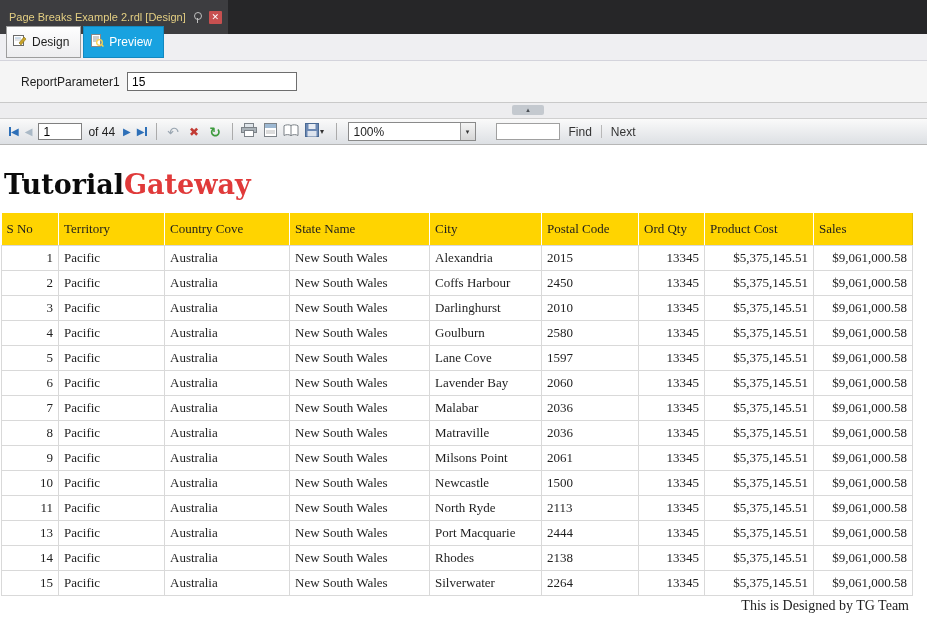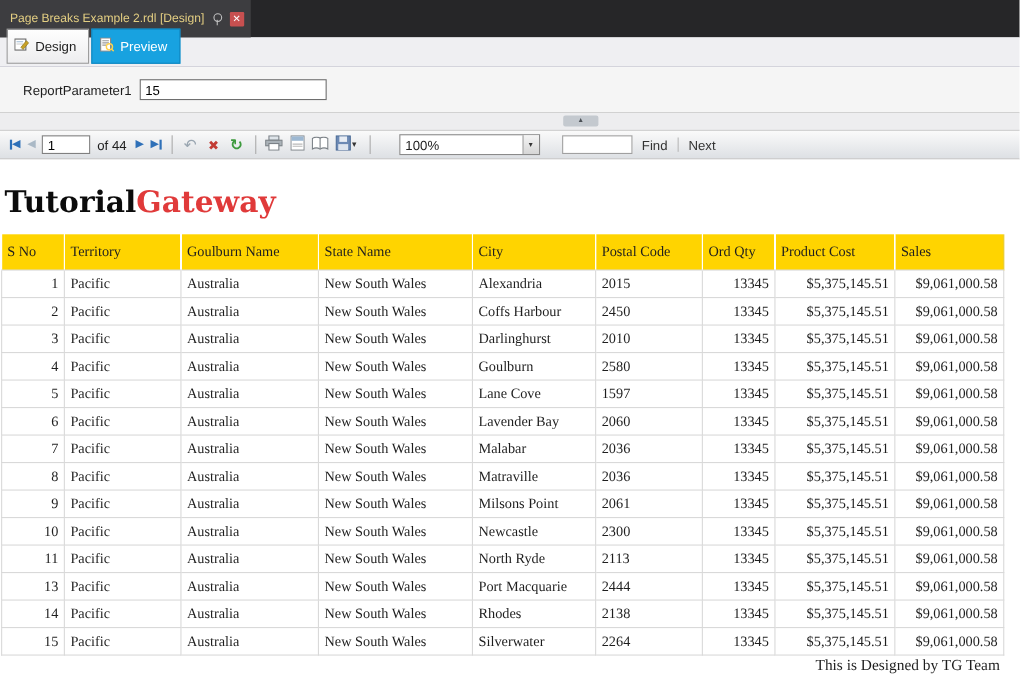--- a/index.html
+++ b/index.html
@@ -54,21 +54,21 @@
                 padding:0 4px; margin:0 5px 0 3px; font-family:inherit; }
   .of-label { margin:0 5px 0 1px; }
   .sep { width:1px; height:17px; background:#ababab; margin:0 6px; flex:none; }
   .tool-ico { display:inline-flex; align-items:center; justify-content:center;
               width:21px; height:20px; cursor:default; }
   .back-g { color:#9aa6b1; font-size:14px; }
   .stop-g { color:#c23b34; font-size:12px; }
   .refresh-g { color:#3e9b3e; font-size:14px; font-weight:bold; }
   .export-caret { font-size:8px; color:#333; margin:0 2px 0 1px; }
   .zoom-combo { width:128px; height:19px; border:1px solid #8a8a8a; background:#fff;
-                display:flex; align-items:stretch; margin-left:20px; }
+                display:flex; align-items:stretch; margin-left:5px; }
   .zoom-text { flex:1; padding:2px 0 0 5px; font-size:12px; }
   .zoom-btn { width:15px; background:linear-gradient(#f4f4f4,#d6d6d6); border-left:1px solid #9a9a9a;
               display:flex; align-items:center; justify-content:center; font-size:7px; color:#333; }
   .find-input { width:64px; height:17px; border:1px solid #a0a0a0; margin-left:20px; background:#fff; }
   .find-link, .next-link { margin:0 9px; color:#333; cursor:default; }
   .link-sep { width:1px; height:13px; background:#b8b8b8; }
 
   
   .report-area { height:499px; background:#fff; overflow:hidden; }
   .logo { margin:26px 0 0 4px; font-family:"DejaVu Serif","Liberation Serif",serif;
@@ -226,21 +226,21 @@
         <col style="width:112px">
         <col style="width:97px">
       <col style="width:66px">
         <col style="width:109px">
         <col style="width:99px">
     </colgroup>
     <thead>
         <tr>
           <th>S No</th>
           <th>Territory</th>
-          <th>Goulburn Name</th>
+          <th>Country Cove</th>
           <th>State Name</th>
           <th>City</th>
           <th>Postal Code</th>
           <th>Ord Qty</th>
           <th>Product Cost</th>
           <th>Sales</th>
         </tr>
       </thead>
     <tbody>
         <tr>
@@ -341,21 +341,21 @@
           <td class="num">13345</td>
           <td class="num">$5,375,145.51</td>
           <td class="num">$9,061,000.58</td>
         </tr>
         <tr>
           <td class="num">10</td>
           <td>Pacific</td>
           <td>Australia</td>
           <td>New South Wales</td>
           <td>Newcastle</td>
-          <td>2300</td>
+          <td>1500</td>
           <td class="num">13345</td>
           <td class="num">$5,375,145.51</td>
           <td class="num">$9,061,000.58</td>
         </tr>
         <tr>
           <td class="num">11</td>
           <td>Pacific</td>
           <td>Australia</td>
           <td>New South Wales</td>
           <td>North Ryde</td>

